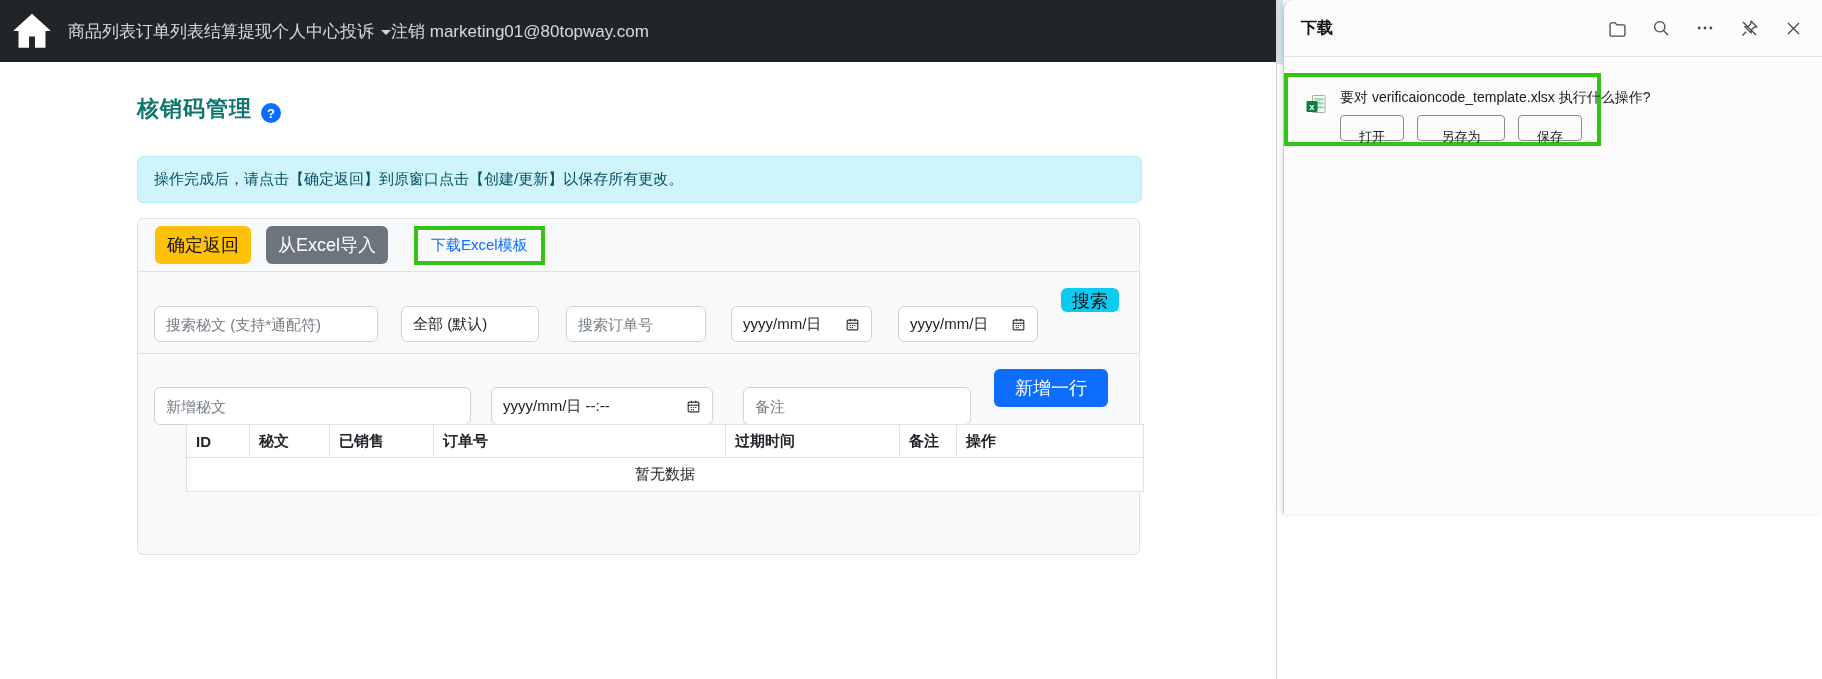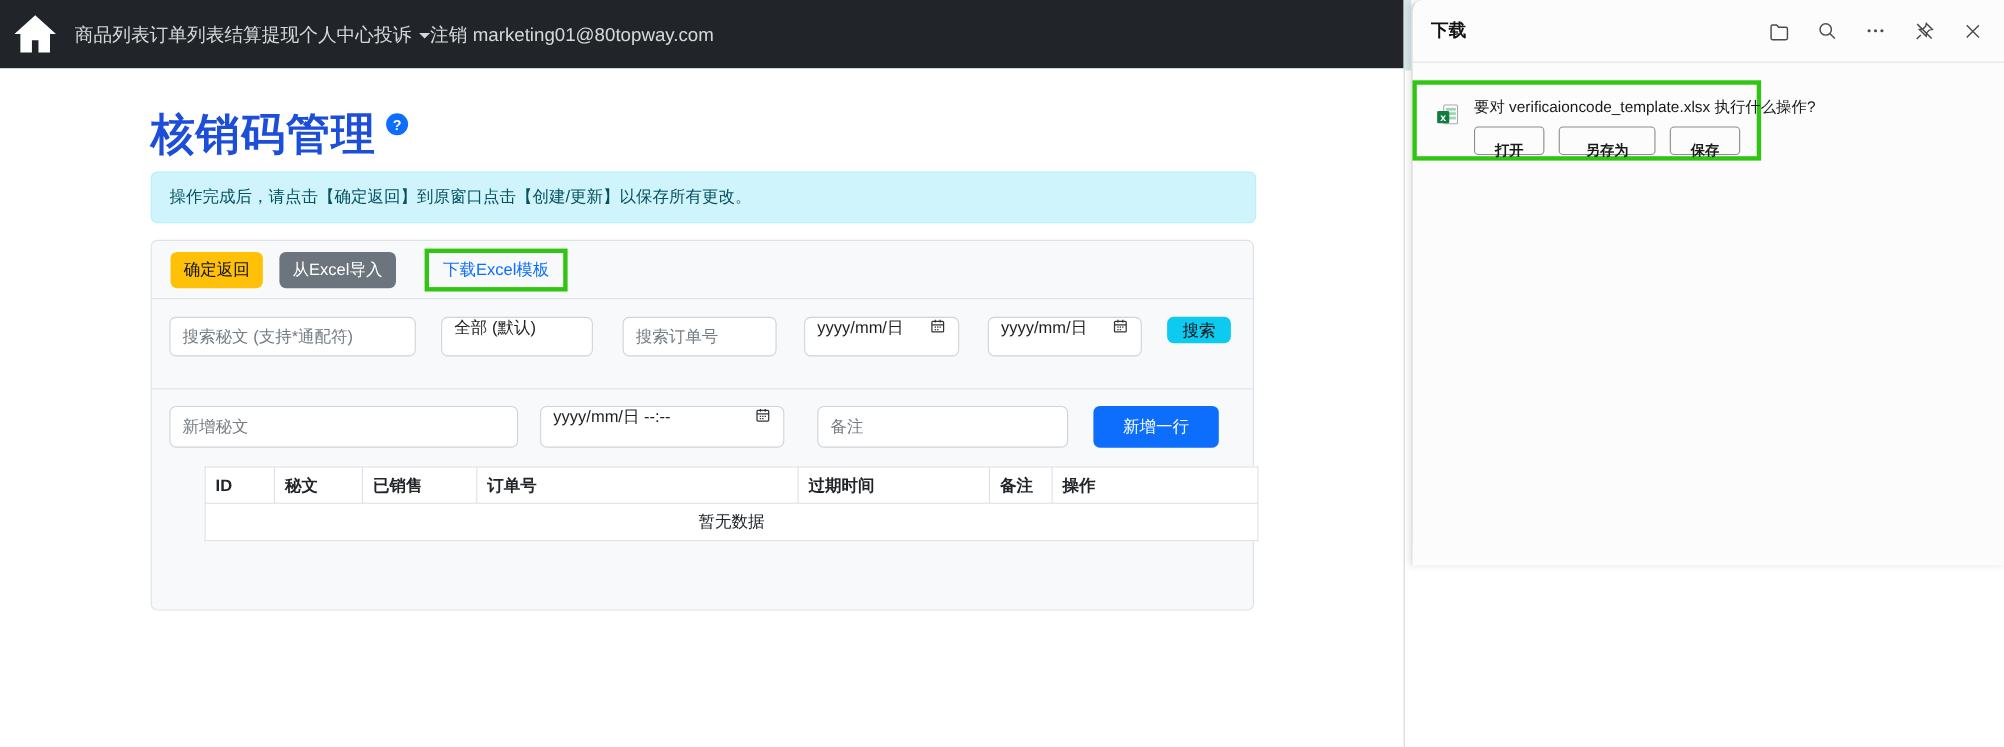--- a/index.html
+++ b/index.html
@@ -17,43 +17,43 @@
   .navbar{position:absolute;left:0;top:0;width:1276px;height:62px;background:var(--navbar-bg);
           display:flex;align-items:center;padding-left:8px;}
   .nav-home{width:48px;height:48px;display:flex;align-items:center;justify-content:center;cursor:pointer;}
   .nav-links{display:flex;align-items:center;margin-left:12px;}
   .nav-item{color:rgba(255,255,255,.82);font-size:17px;white-space:nowrap;cursor:pointer;display:flex;align-items:center;gap:7px;}
   .caret{width:0;height:0;border-left:5px solid transparent;border-right:5px solid transparent;
          border-top:5px solid rgba(255,255,255,.82);display:inline-block;margin-top:2px;}
 
   
   .page-title{position:absolute;left:137px;top:94px;display:flex;align-items:flex-start;}
-  .page-title h1{margin:0;font-size:40px;font-weight:bold;color:#1d4ed8;letter-spacing:1px;}
+  .page-title h1{margin:0;font-size:22px;font-weight:bold;color:#0f766e;letter-spacing:1px;}
   .help-badge{width:20px;height:20px;border-radius:50%;background:var(--accent-blue);color:#fff;
               font-size:13px;font-weight:bold;display:flex;align-items:center;justify-content:center;
               margin-left:9px;margin-top:9px;cursor:pointer;}
   .alert-info{position:absolute;left:137px;top:156px;width:1005px;height:47px;background:var(--alert-bg);
               border:1px solid var(--alert-border);border-radius:6px;color:var(--alert-text);
               font-size:15px;padding:13px 16px;white-space:nowrap;overflow:hidden;}
 
   
   .card{position:absolute;left:137px;top:218px;width:1003px;height:337px;background:var(--card-bg);
         border:1px solid var(--line);border-radius:6px;}
   .card-header{height:53px;border-bottom:1px solid var(--line);display:flex;align-items:center;padding:0 17px;}
-  .btn{border:none;border-radius:6px;font-size:15px;font-family:inherit;cursor:pointer;white-space:nowrap;}
+  .btn{border:none;border-radius:6px;font-size:18px;font-family:inherit;cursor:pointer;white-space:nowrap;}
   .btn-warning{background:var(--accent-yellow);color:#111;padding:7px 12px;}
   .btn-secondary{background:var(--accent-gray);color:#fff;padding:7px 12px;margin-left:15px;}
   .annot{border:4px solid var(--annotation-green);}
   .link-annot{margin-left:26px;padding:6px 13px;background:transparent;}
   .tpl-link{color:var(--accent-blue);font-size:15px;cursor:pointer;white-space:nowrap;}
 
   .field{position:absolute;height:36px;border:1px solid var(--input-border);border-radius:6px;background:#fff;
-         font-size:15px;font-family:inherit;color:#212529;padding:0 11px;}
+         font-size:15px;font-family:inherit;color:#212529;padding:0 11px;margin-top:18px;}
   input.field::placeholder{color:#757c83;opacity:1;}
-  .fakefield{display:flex;align-items:flex-start;justify-content:space-between;cursor:pointer;}
+  .fakefield{display:flex;align-items:center;justify-content:space-between;cursor:pointer;}
   .fakefield .ph{color:#1f1f1f;white-space:nowrap;}
   .search-row .f1{left:16px;top:69px;width:224px;}
   .search-row .f2{left:263px;top:69px;width:138px;}
   .search-row .f3{left:428px;top:69px;width:140px;}
   .search-row .f4{left:593px;top:69px;width:141px;}
   .search-row .f5{left:760px;top:69px;width:140px;}
   .btn-search{position:absolute;left:923px;top:69px;width:58px;height:24px;background:var(--accent-cyan);color:#111;}
   .divider{position:absolute;left:0;top:134px;width:100%;border-top:1px solid var(--line);}
   .add-row .a1{left:16px;top:150px;width:317px;height:38px;}
   .add-row .a2{left:353px;top:150px;width:222px;height:38px;}
@@ -73,21 +73,21 @@
             border-left:1px solid #c9c9c9;border-top-left-radius:10px;box-shadow:-2px 0 6px rgba(0,0,0,.10);}
   .dl-header{height:57px;border-bottom:1px solid #e4e4e4;display:flex;align-items:center;padding:0 14px 0 17px;}
   .dl-title{font-size:16px;font-weight:bold;color:#111;}
   .dl-spacer{flex:1;}
   .icon-btn{width:30px;height:30px;display:flex;align-items:center;justify-content:center;cursor:pointer;border-radius:4px;}
   .icon-btn + .icon-btn{margin-left:14px;}
   .dl-item{position:absolute;left:0;top:73px;width:317px;height:73px;background:#fcfcfc;}
   .dl-prompt{position:absolute;left:52px;top:12px;font-size:14px;color:#191919;white-space:nowrap;}
   .dl-buttons{position:absolute;left:52px;top:38px;display:flex;gap:13px;}
   .dl-btn{height:25px;border:1px solid #8b8b8b;border-radius:4px;background:#fcfcfc;font-size:13px;
-          font-family:inherit;color:#1a1a1a;cursor:pointer;padding:12px;font-weight:bold;}
+          font-family:inherit;color:#1a1a1a;cursor:pointer;padding:12px;}
   .dl-btn.w64{width:64px;} .dl-btn.w88{width:88px;}
   .excel-ic{position:absolute;left:16px;top:15px;}
 </style>
 </head>
 <body>
 
 <div class="screen">
 
   <div class="navbar">
     <div class="nav-home">

